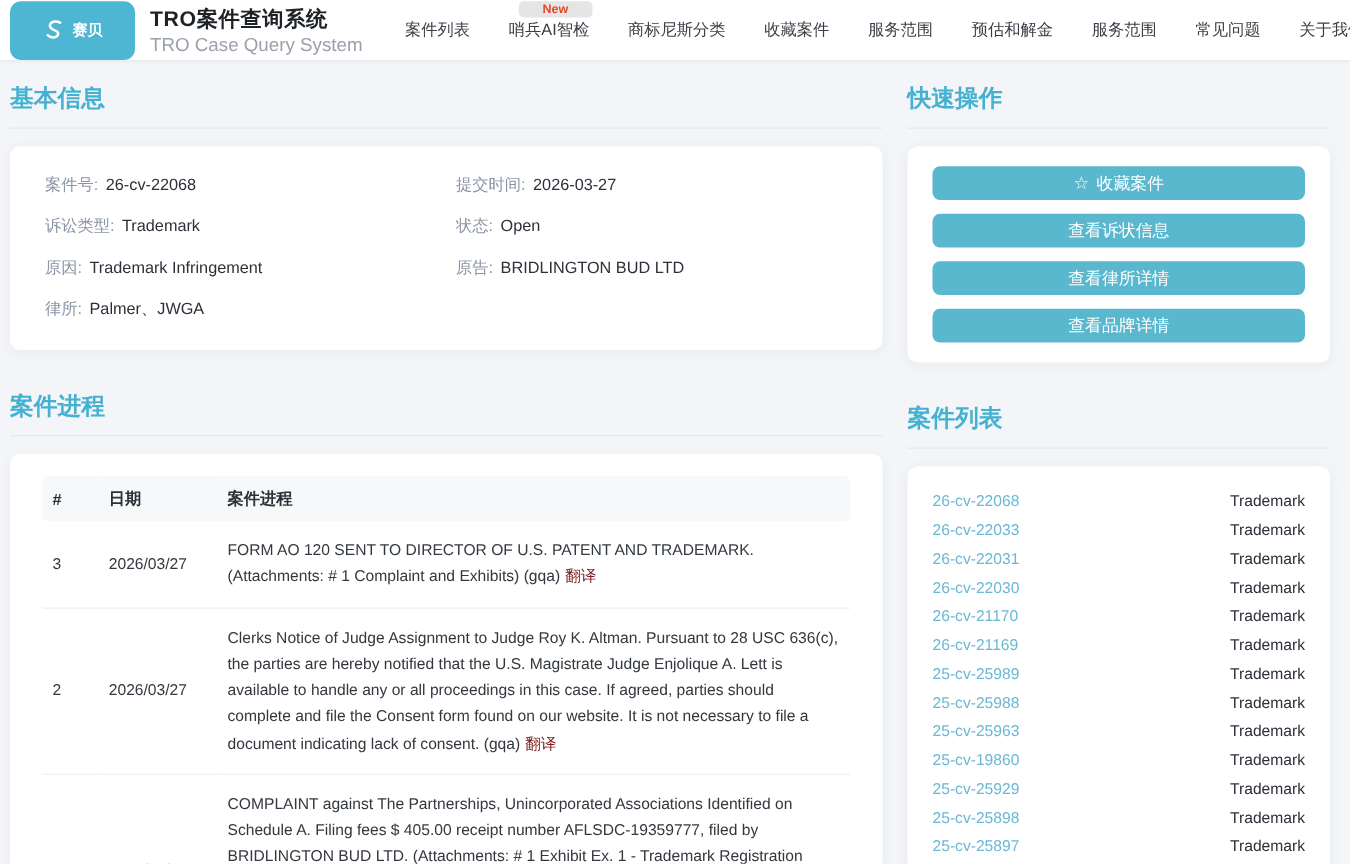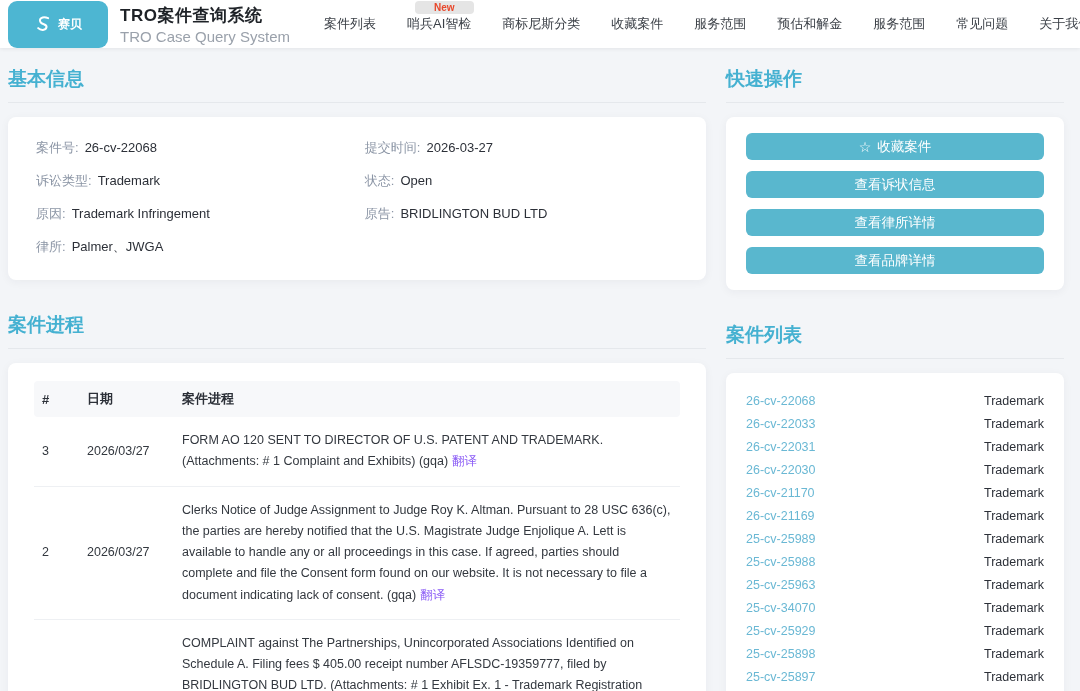--- a/index.html
+++ b/index.html
@@ -62,21 +62,21 @@
     background:#f7f8fa; text-align:left; font-size:13px; color:#2c3038;
     font-weight:bold; padding:9px 8px;
   }
   .progress-table th:first-child { width:45px; border-radius:4px 0 0 4px; }
   .progress-table th:nth-child(2) { width:95px; }
   .progress-table th:last-child { border-radius:0 4px 4px 0; }
   .progress-table td {
     font-size:12.5px; color:#33383f; padding:13px 8px; line-height:1.7;
     border-bottom:1px solid #eef0f3; vertical-align:middle;
   }
-  .translate-link { color:#8b5cf6; text-decoration:none; cursor:pointer; margin-left:4px; white-space:nowrap; }
+  .translate-link { color:#7f1d1d; text-decoration:none; cursor:pointer; margin-left:4px; white-space:nowrap; }
   
   .actions-card { padding:16px 20px; display:flex; flex-direction:column; gap:11px; }
   .action-btn {
     background:#59b7ce; color:#fff; border:none; border-radius:6px;
     height:27px; font-size:13.5px; cursor:pointer; font-family:inherit;
     display:flex; align-items:center; justify-content:center; gap:6px;
   }
   .star { font-size:14px; }
   
   .history-card { padding:16px 20px 10px; }
@@ -289,21 +289,21 @@
           <a class="case-link">25-cv-25988</a>
           <span class="case-type">Trademark</span>
         </div>
 
         <div class="history-row">
           <a class="case-link">25-cv-25963</a>
           <span class="case-type">Trademark</span>
         </div>
 
         <div class="history-row">
-          <a class="case-link">25-cv-34070</a>
+          <a class="case-link">25-cv-19860</a>
           <span class="case-type">Trademark</span>
         </div>
 
         <div class="history-row">
           <a class="case-link">25-cv-25929</a>
           <span class="case-type">Trademark</span>
         </div>
 
         <div class="history-row">
           <a class="case-link">25-cv-25898</a>

